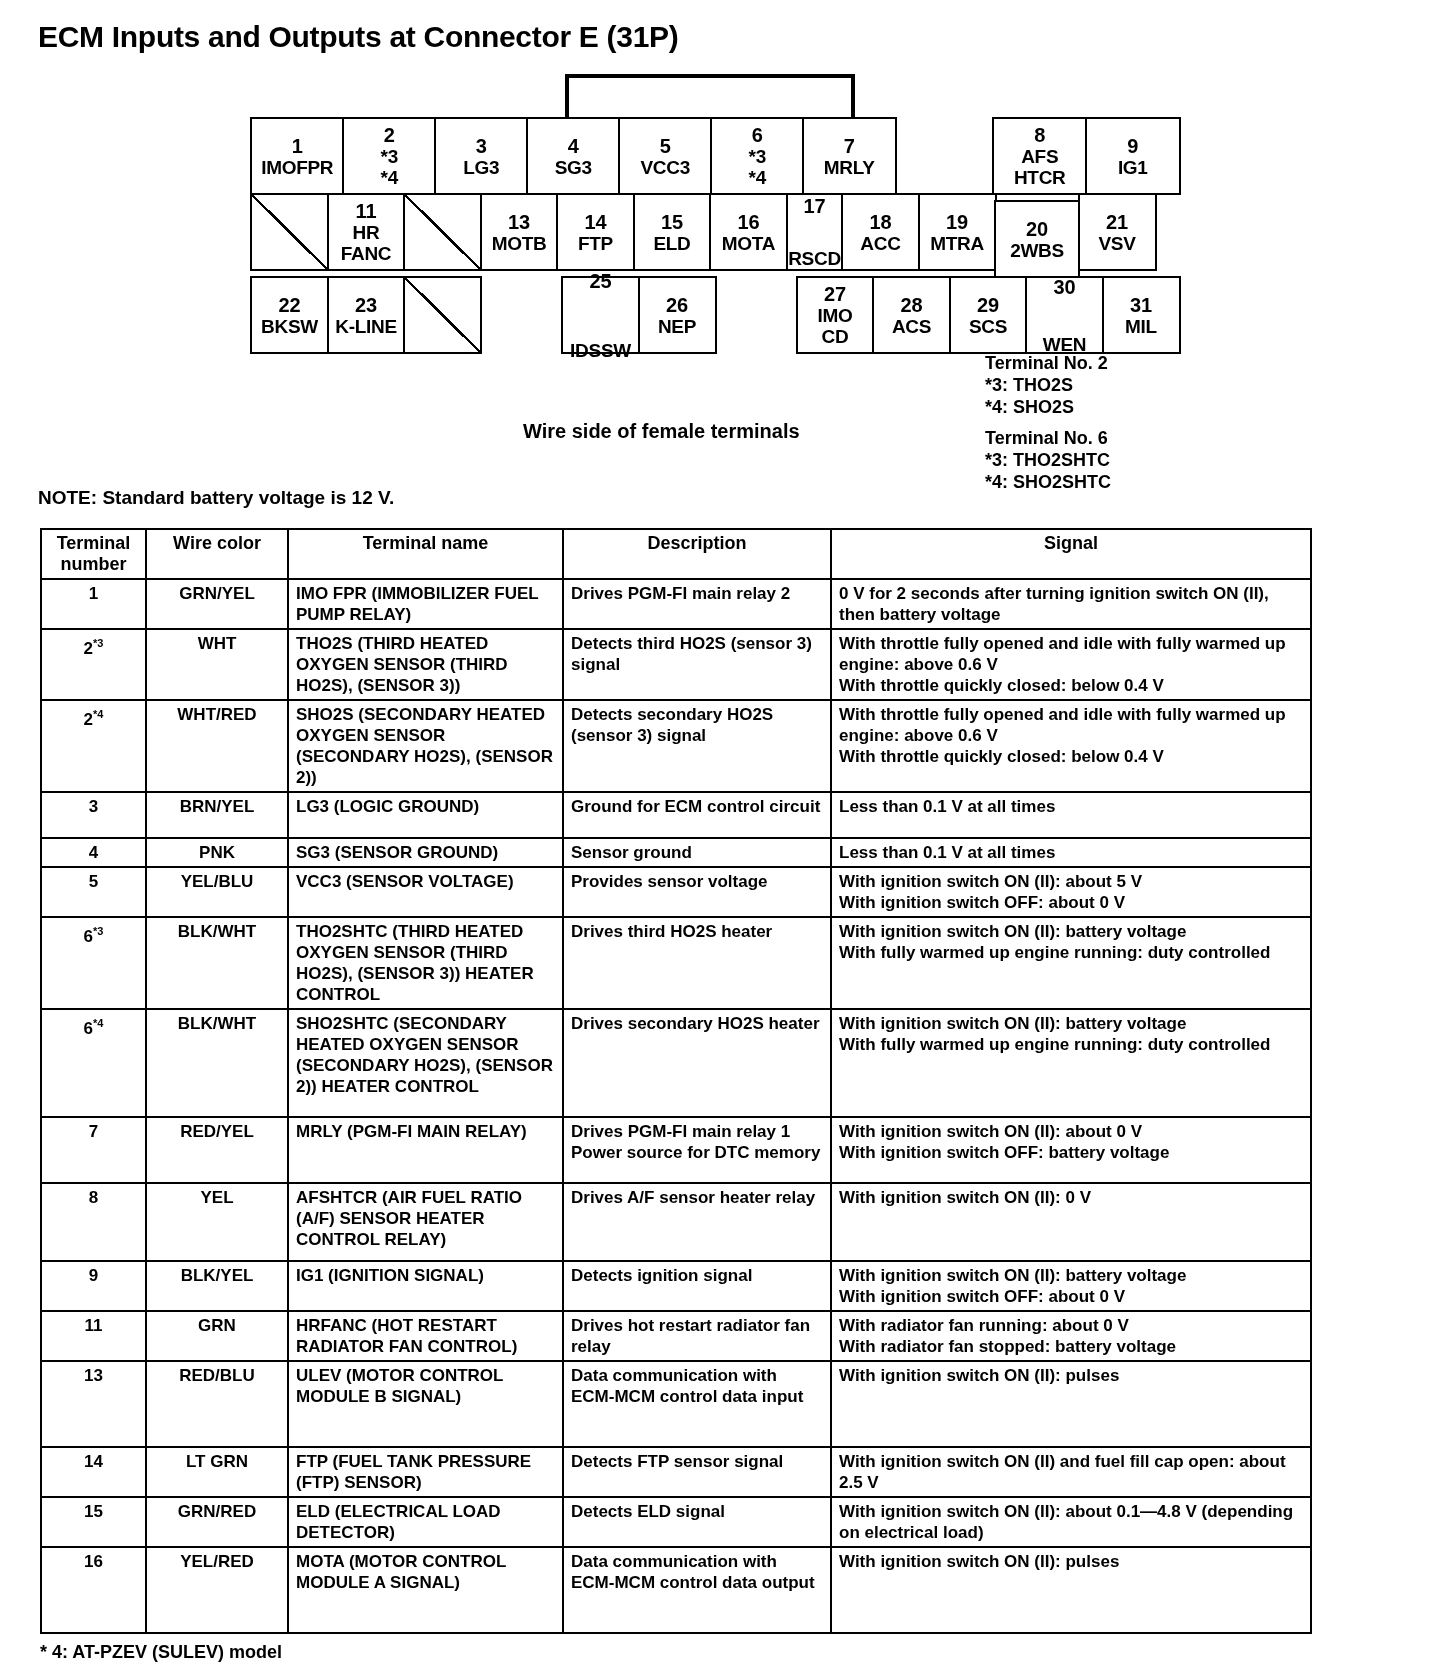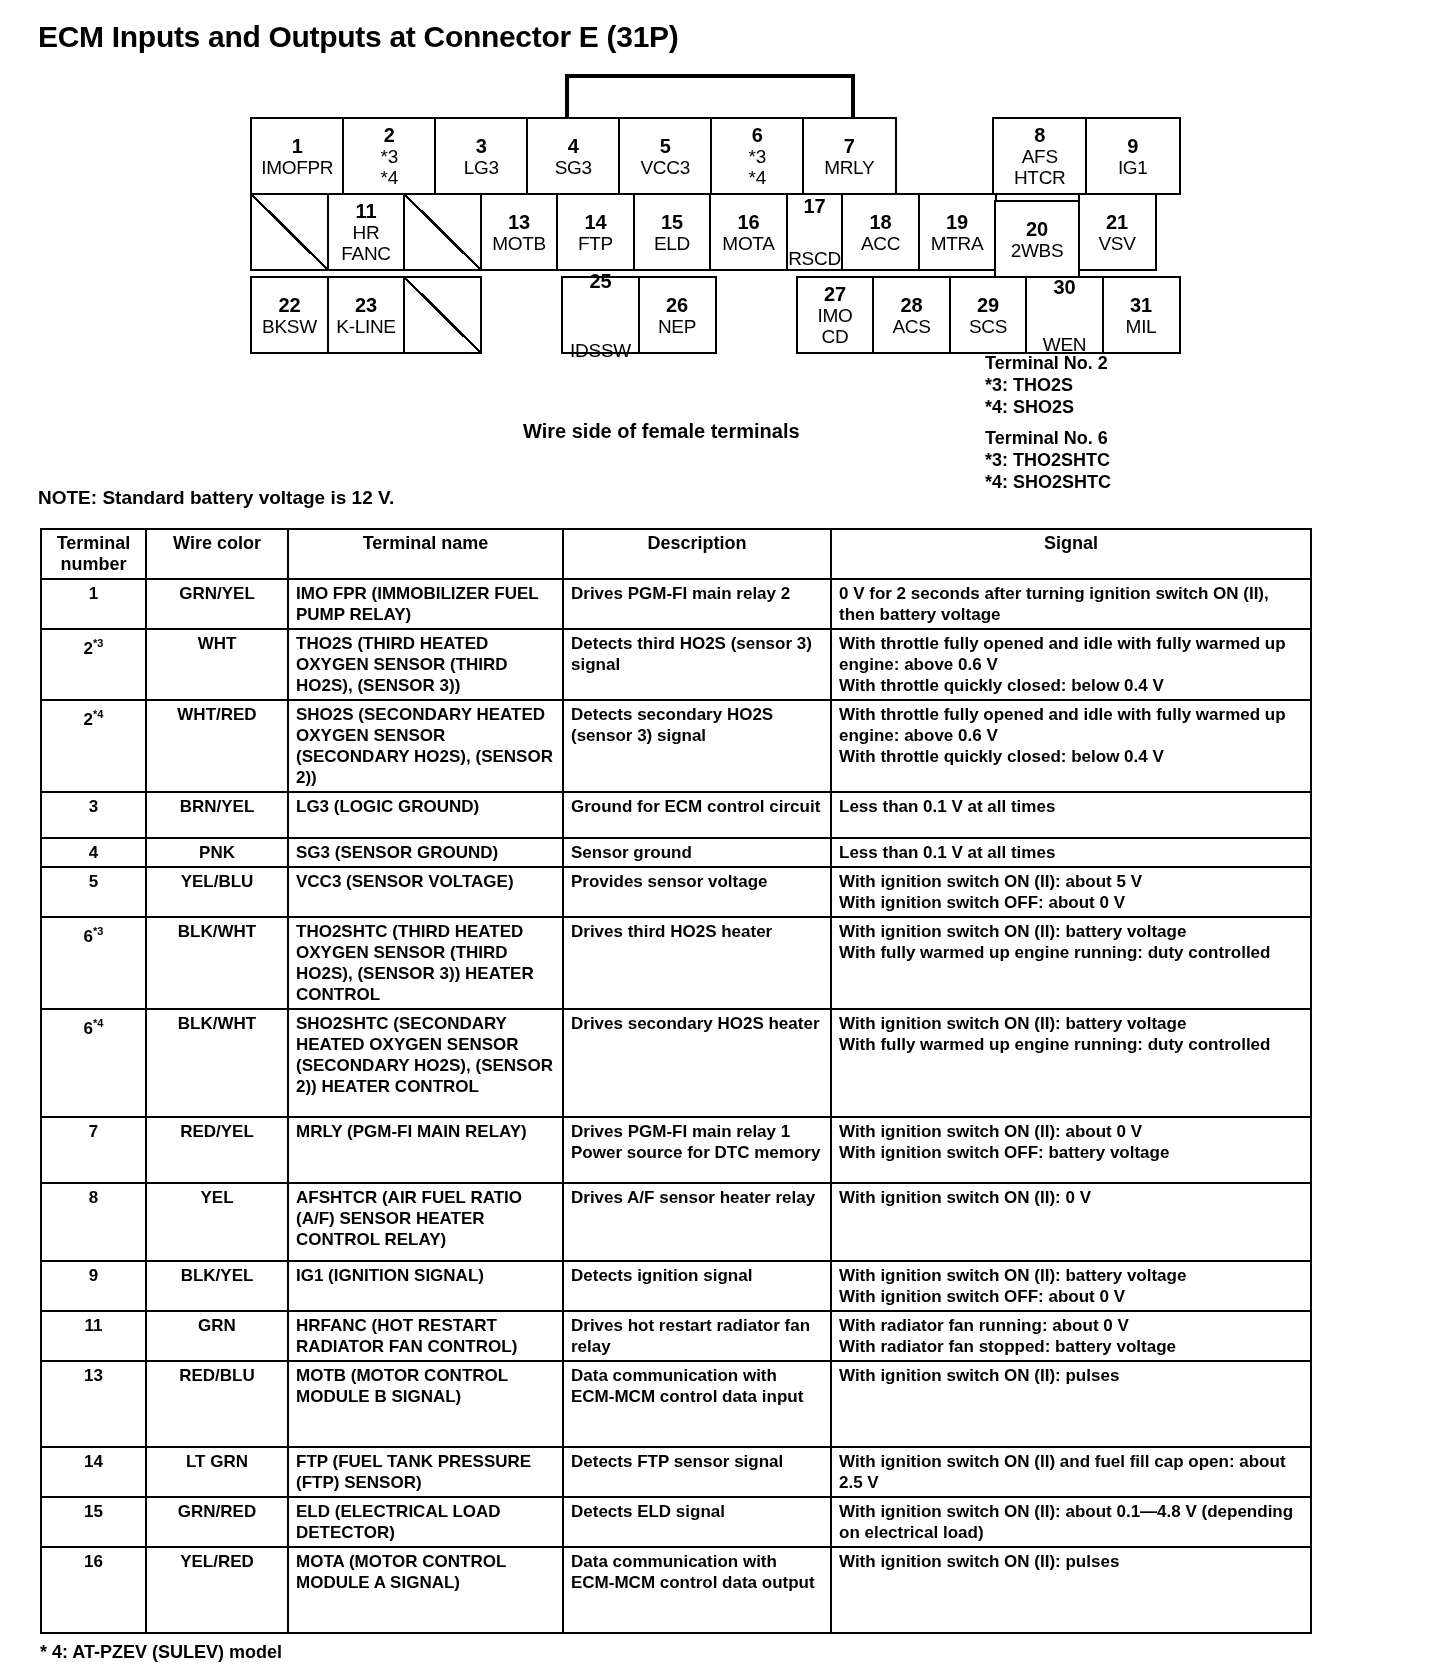--- a/index.html
+++ b/index.html
@@ -24,21 +24,21 @@
     box-sizing:border-box;height:78px;border:2.5px solid #000;background:#fff;
     display:flex;flex-direction:column;align-items:center;justify-content:center;
     text-align:center;flex:0 0 auto;
   }
   .conn-cell.join{margin-left:-2.5px;}
   .conn-cell.gap{border:none;background:transparent;}
   .conn-cell.diag{
     background-image:linear-gradient(to top right,#fff 48.8%,#000 48.8%,#000 51.2%,#fff 51.2%);
   }
   .pin-num{font-size:20px;font-weight:700;line-height:22px;}
-  .pin-label{font-size:19px;font-weight:400;line-height:21px;white-space:pre-line;letter-spacing:-0.3px;}
+  .pin-label{font-size:19px;font-weight:700;line-height:21px;white-space:pre-line;letter-spacing:-0.3px;}
 
   #term-notes{left:985px;top:352px;font-size:18px;font-weight:700;line-height:22px;}
   .tn-group{margin-bottom:9px;}
   #caption{left:523px;top:420px;font-size:20px;font-weight:700;}
 
   #note-line{left:38px;top:487px;font-size:19px;font-weight:600;}
 
   
   #table-wrap{left:40px;top:528px;width:1272px;}
   table{border-collapse:collapse;table-layout:fixed;width:1272px;border:1px solid #eab308;}
@@ -315,21 +315,21 @@
           <td class="c-term"><span>11</span></td>
           <td class="c-wire">GRN</td>
           <td class="c-name">HRFANC (HOT RESTART RADIATOR FAN CONTROL)</td>
           <td class="c-desc">Drives hot restart radiator fan relay</td>
           <td class="c-sig">With radiator fan running: about 0 V
 With radiator fan stopped: battery voltage</td>
         </tr>
         <tr style="height: 86px;">
           <td class="c-term"><span>13</span></td>
           <td class="c-wire">RED/BLU</td>
-          <td class="c-name">MOTB (MOTOR CONTROL MODULE B SIGNAL)</td>
+          <td class="c-name">ULEV (MOTOR CONTROL MODULE B SIGNAL)</td>
           <td class="c-desc">Data communication with ECM-MCM control data input</td>
           <td class="c-sig">With ignition switch ON (II): pulses</td>
         </tr>
         <tr style="height: 50px;">
           <td class="c-term"><span>14</span></td>
           <td class="c-wire">LT GRN</td>
           <td class="c-name">FTP (FUEL TANK PRESSURE (FTP) SENSOR)</td>
           <td class="c-desc">Detects FTP sensor signal</td>
           <td class="c-sig">With ignition switch ON (II) and fuel fill cap open: about 2.5 V</td>
         </tr>

